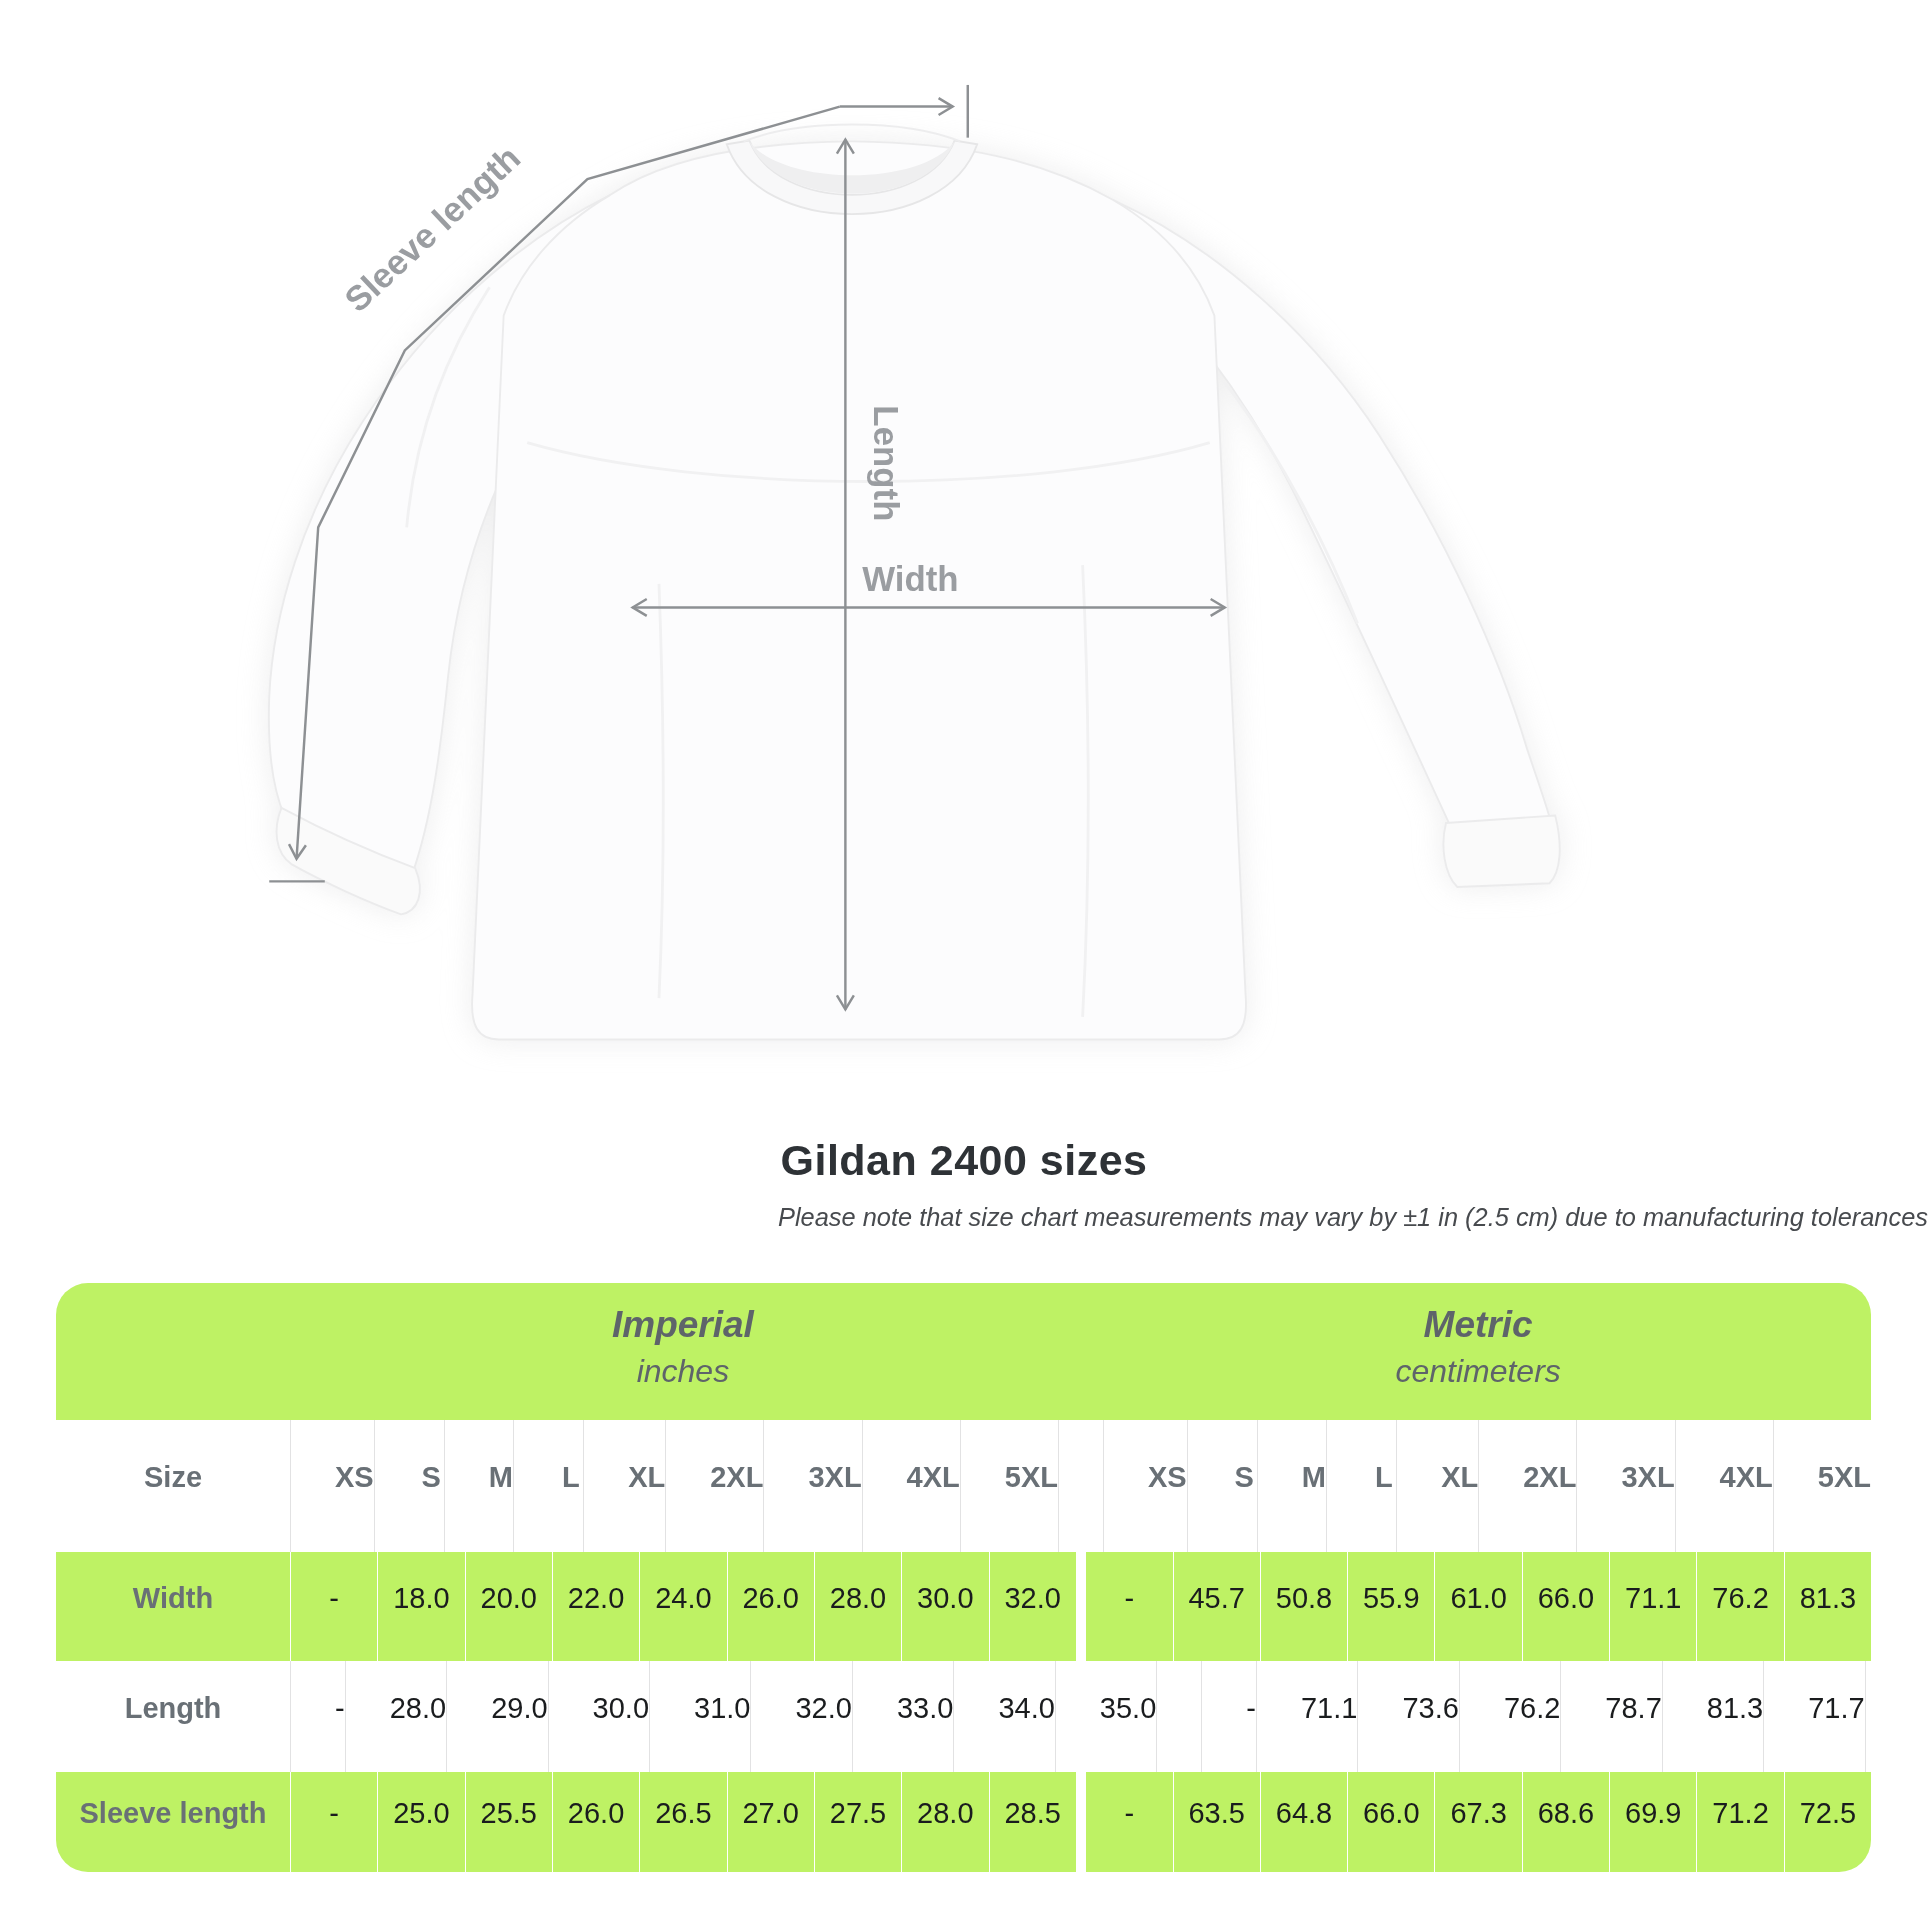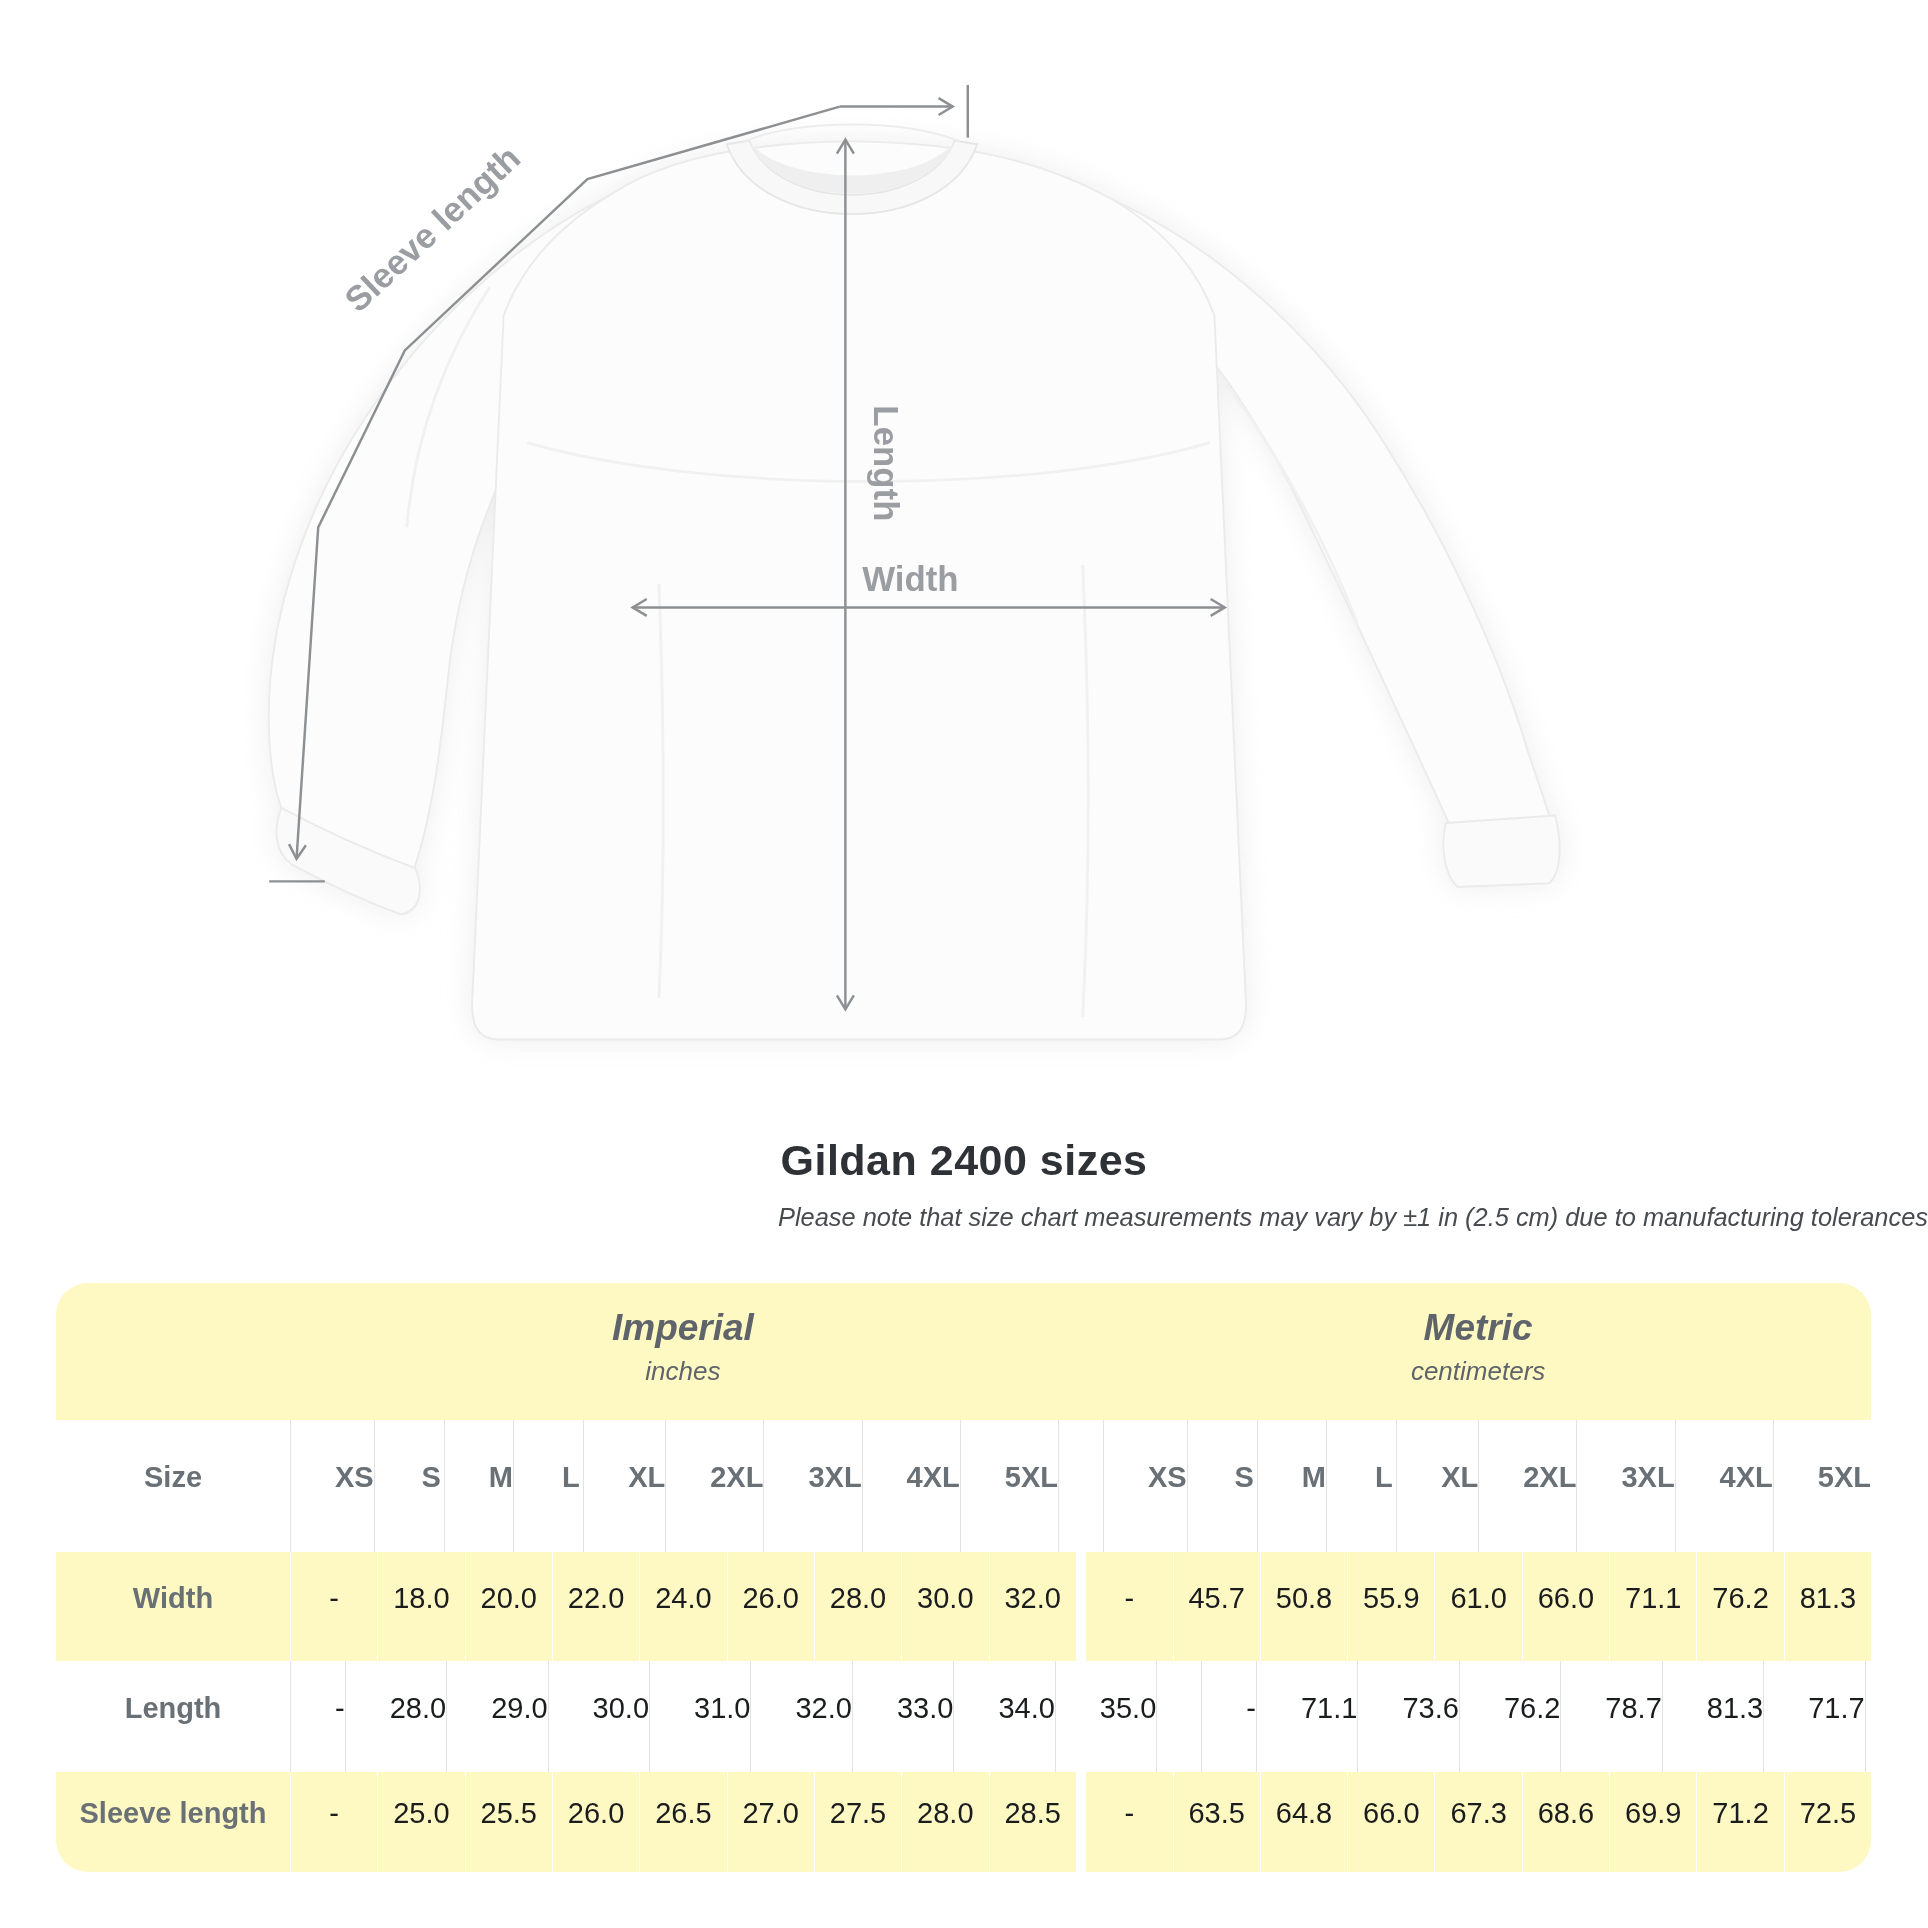--- a/index.html
+++ b/index.html
@@ -6,28 +6,28 @@
   .page{position:relative;width:1928px;height:1928px;background:#ffffff;overflow:hidden;
         font-family:"Liberation Sans",sans-serif;}
   svg.diagram{position:absolute;top:0;left:0;display:block;}
 
   .title{position:absolute;top:1136px;left:0;width:100%;text-align:center;
          font-size:43px;font-weight:bold;color:#2e3236;letter-spacing:0.5px;}
   .subtitle{position:absolute;top:1203px;left:0;width:100%;text-align:right;
             font-size:25.4px;font-style:italic;color:#474a4e;}
 
   .size-table{position:absolute;left:56px;top:1283px;width:1815px;height:589px;
-              background:#fef9c3;border-radius:32px;overflow:hidden;}
+              background:#bef264;border-radius:32px;overflow:hidden;}
   .row{display:flex;width:100%;box-sizing:border-box;}
   .group-row{height:137px;align-items:center;}
   .spacer{width:234px;flex:none;}
   .gdiv{width:9.4px;flex:none;}
   .group{flex:1;text-align:center;color:#5e646a;padding-bottom:9.4px;}
   .group-label{font-size:37px;font-weight:bold;font-style:italic;}
-  .group-unit{font-size:26px;font-style:italic;margin-top:7.5px;}
+  .group-unit{font-size:32px;font-style:italic;margin-top:7.5px;}
 
   .head-row{height:132px;background:#fff;}
   .r-width{height:109px;}
   .r-length{height:111px;background:#fff;}
   .r-sleeve{height:100px;}
 
   .cell{flex:1;display:flex;align-items:center;justify-content:center;
         padding-bottom:17px;font-size:29px;color:#1a1c1e;box-sizing:border-box;}
   .lbl{flex:none;width:234px;font-weight:bold;color:#697076;}
   .hdr{font-weight:bold;color:#697076;}

